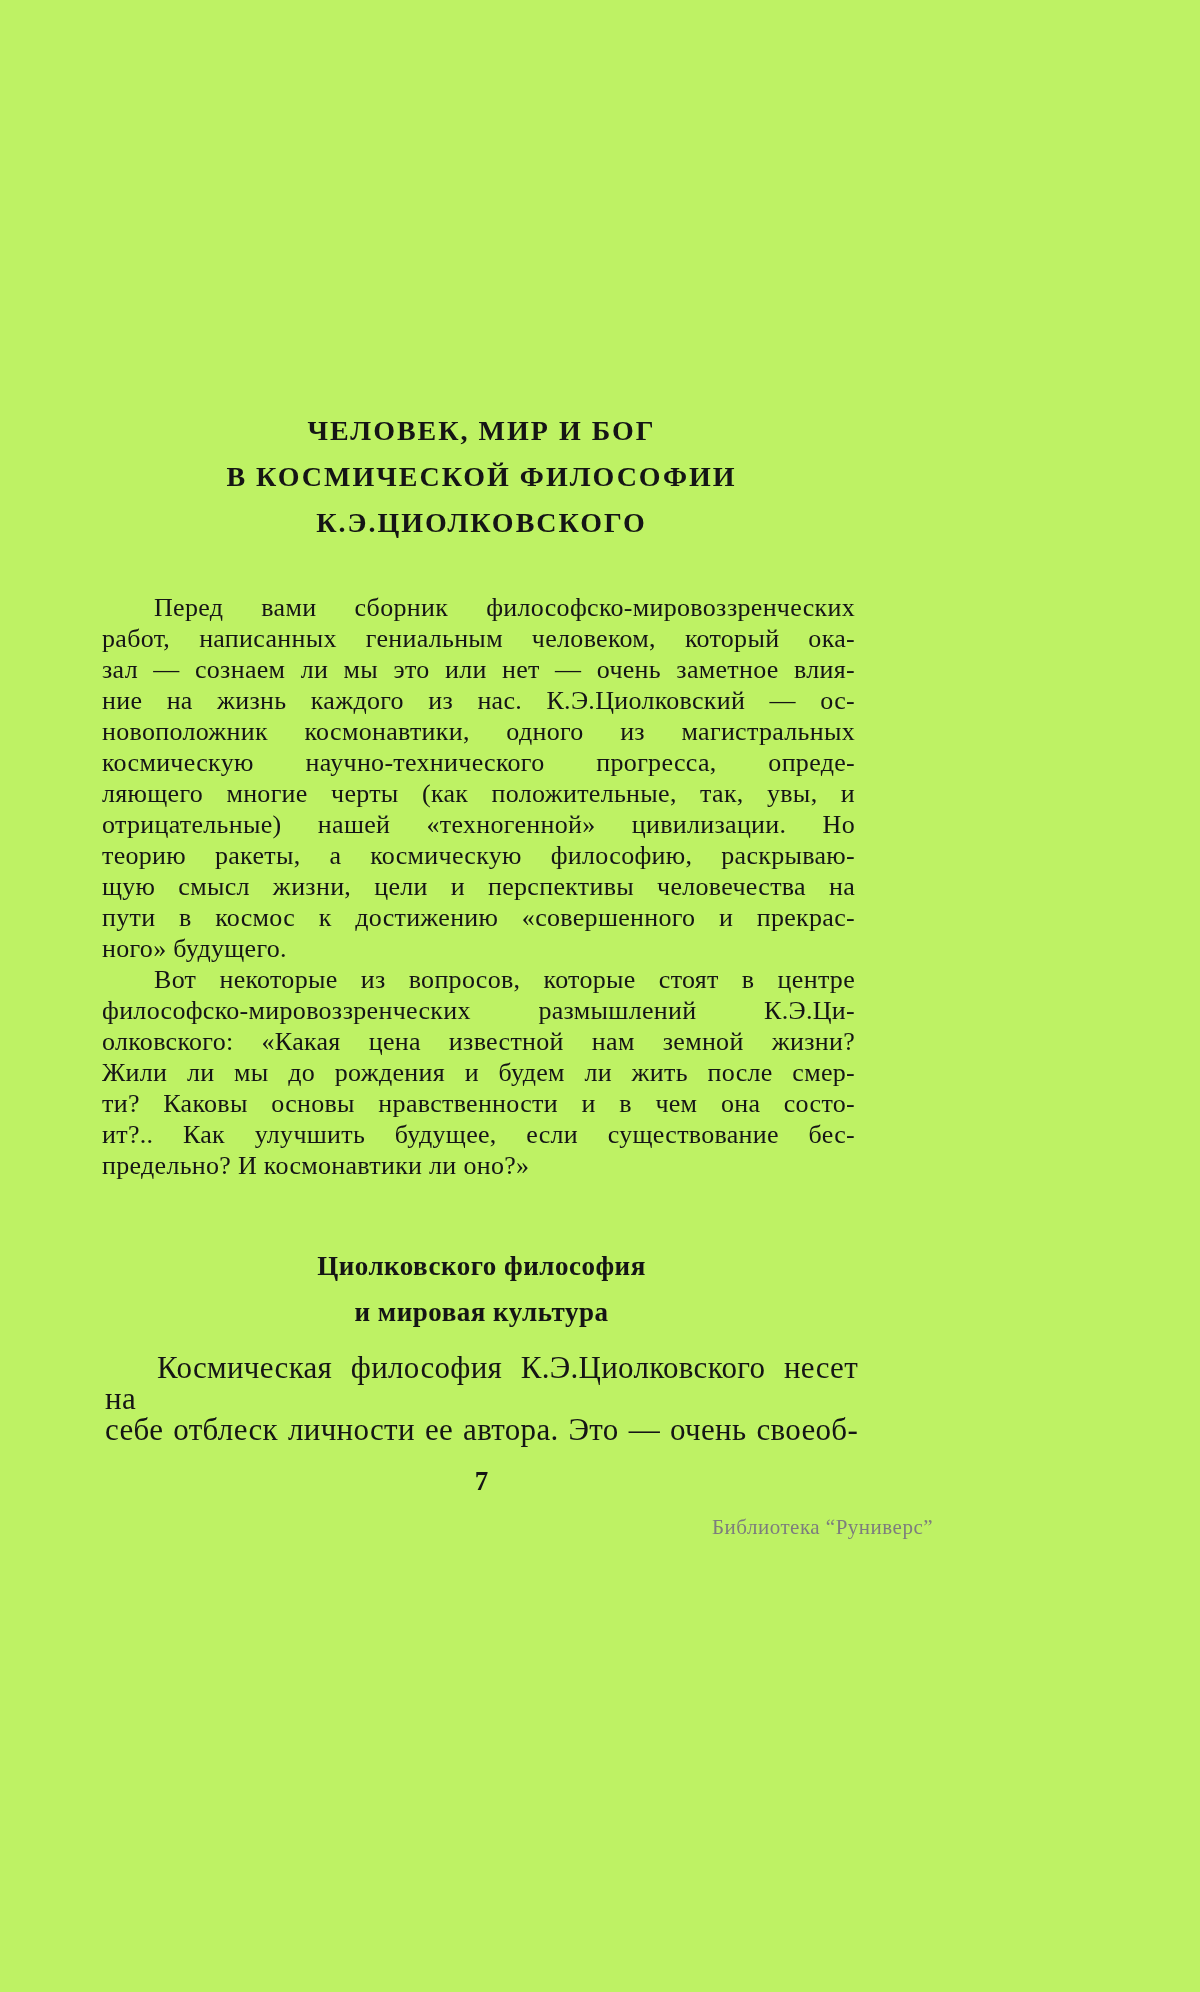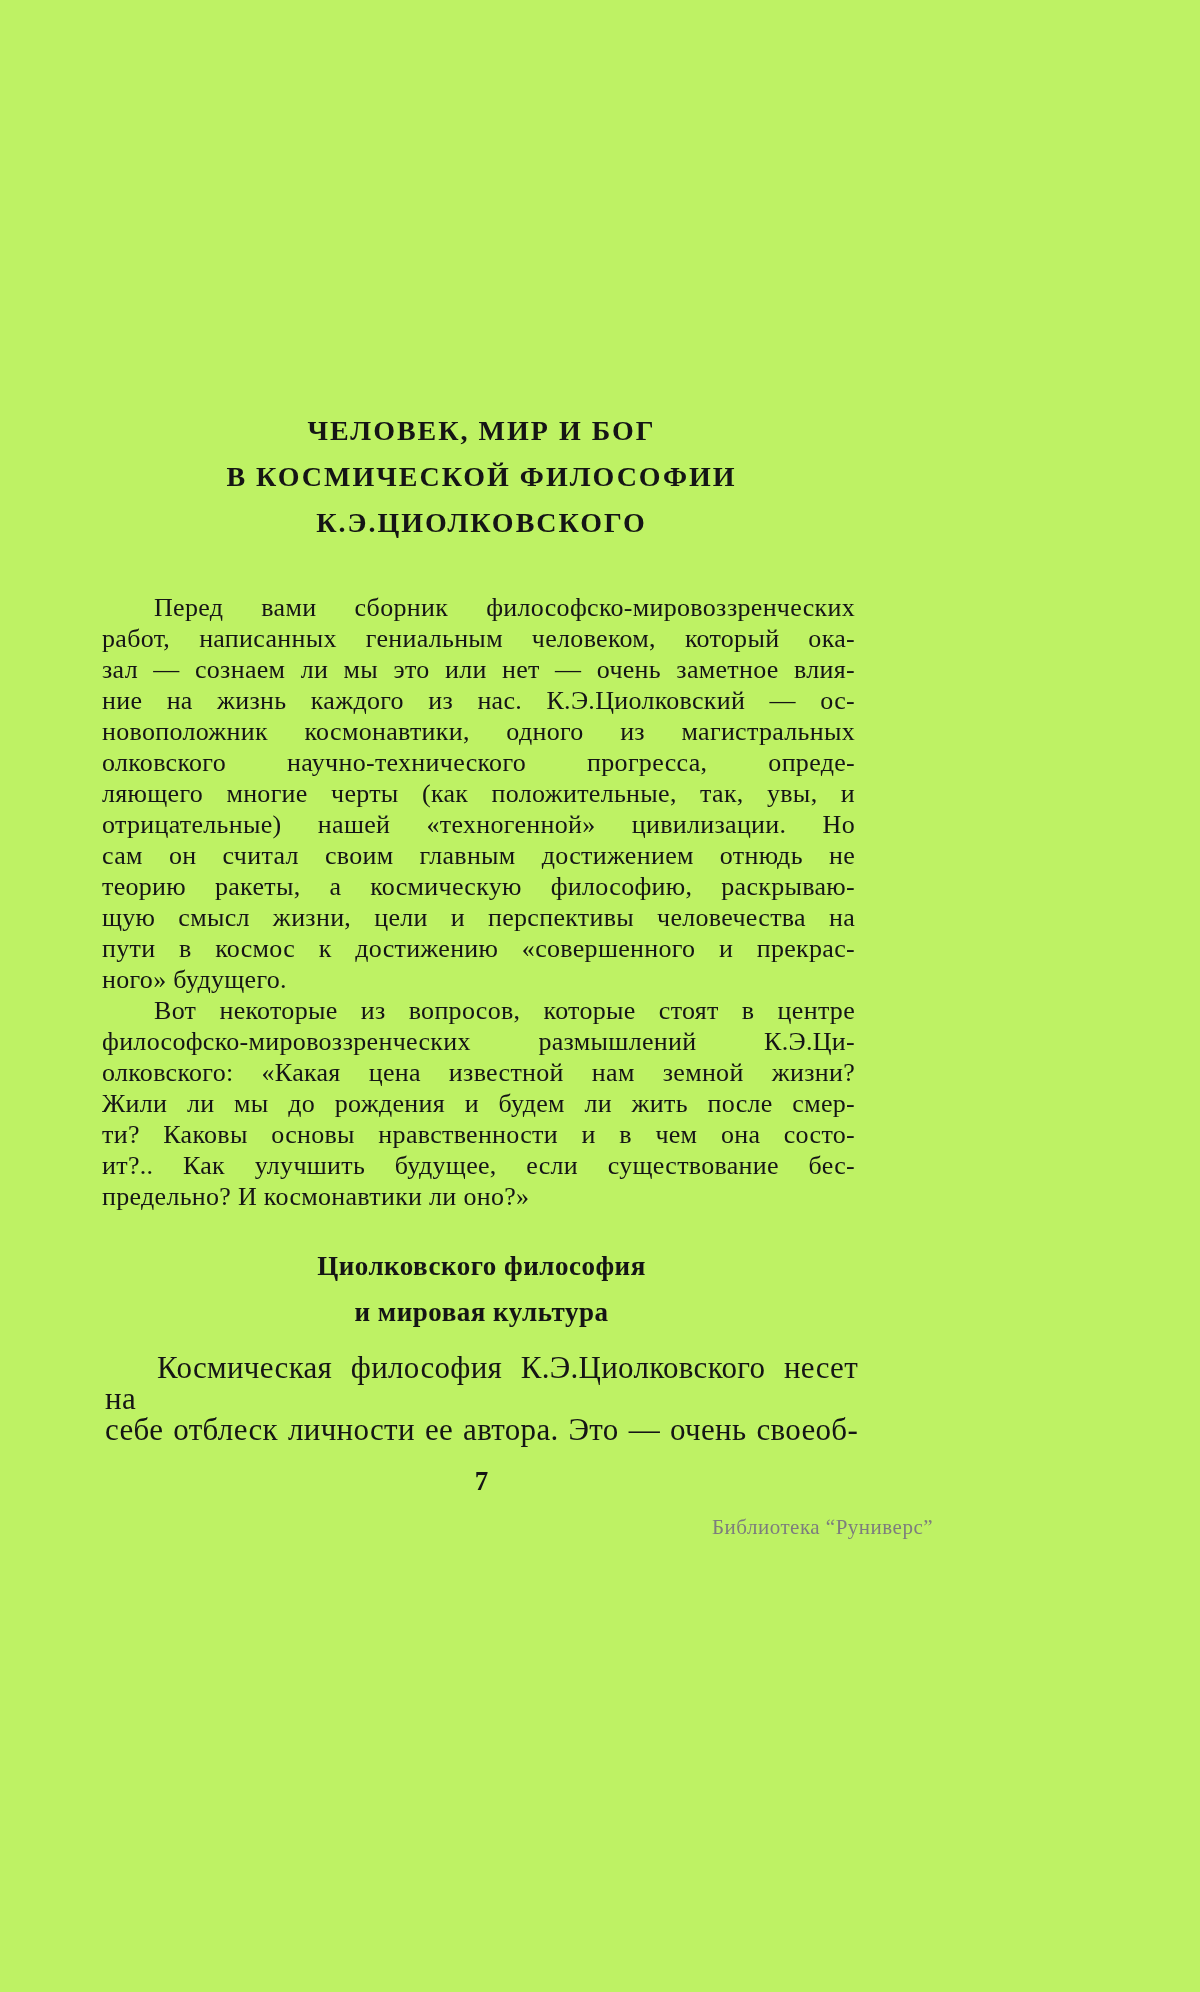--- a/index.html
+++ b/index.html
@@ -103,24 +103,23 @@
       <div class="line last">К.Э.ЦИОЛКОВСКОГО</div>
     </div>
 
   <div class="main-text">
     <div class="paragraph justified">
         <div class="line indent">Перед вами сборник философско-мировоззренческих</div>
         <div class="line">работ, написанных гениальным человеком, который ока-</div>
         <div class="line">зал — сознаем ли мы это или нет — очень заметное влия-</div>
         <div class="line">ние на жизнь каждого из нас. К.Э.Циолковский — ос-</div>
         <div class="line">новоположник космонавтики, одного из магистральных</div>
-        <div class="line">олковского научно-технического прогресса, опреде-</div>
+        <div class="line">космическую научно-технического прогресса, опреде-</div>
         <div class="line">ляющего многие черты (как положительные, так, увы, и</div>
         <div class="line">отрицательные) нашей «техногенной» цивилизации. Но</div>
-        <div class="line">сам он считал своим главным достижением отнюдь не</div>
         <div class="line">теорию ракеты, а космическую философию, раскрываю-</div>
         <div class="line">щую смысл жизни, цели и перспективы человечества на</div>
         <div class="line">пути в космос к достижению «совершенного и прекрас-</div>
         <div class="line last">ного» будущего.</div>
       </div>
     <div class="paragraph justified">
         <div class="line indent">Вот некоторые из вопросов, которые стоят в центре</div>
         <div class="line">философско-мировоззренческих размышлений К.Э.Ци-</div>
         <div class="line">олковского: «Какая цена известной нам земной жизни?</div>
         <div class="line">Жили ли мы до рождения и будем ли жить после смер-</div>

